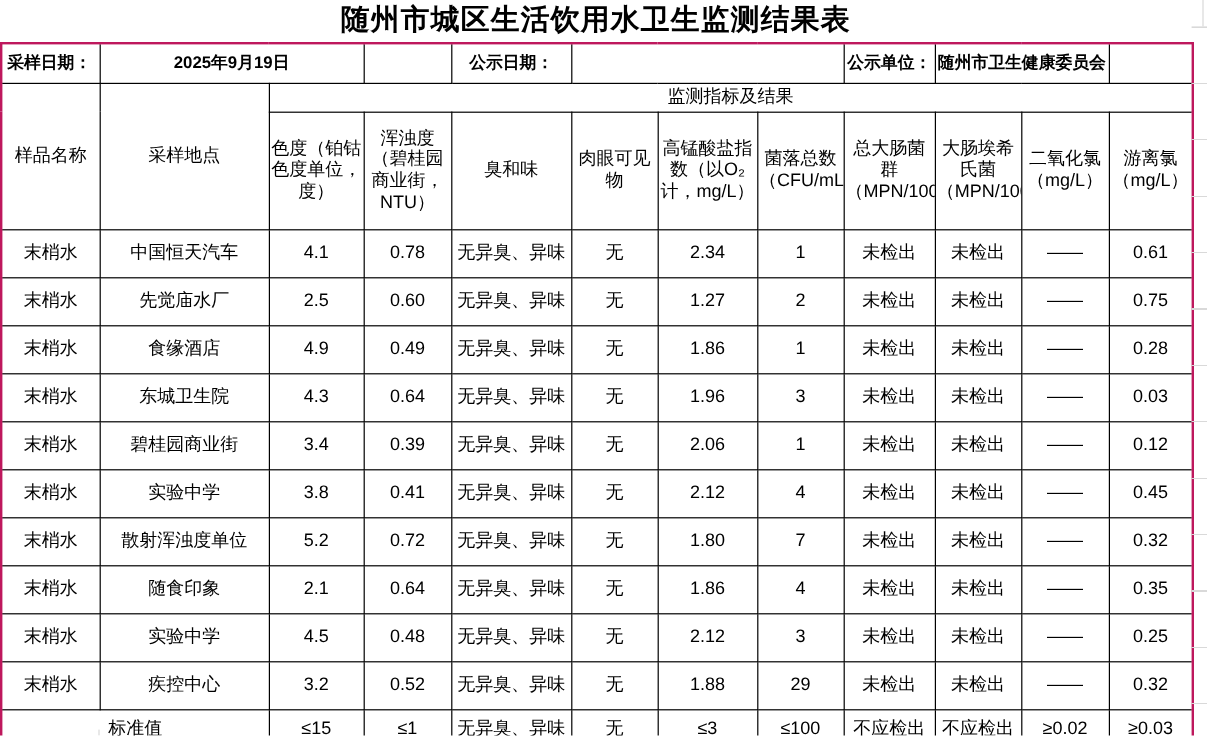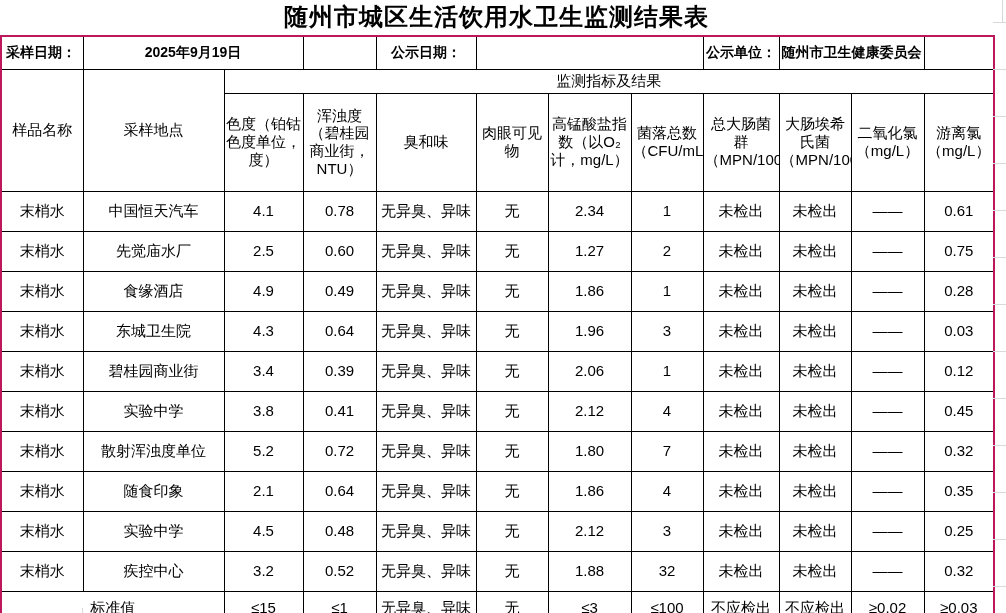--- a/index.html
+++ b/index.html
@@ -250,21 +250,21 @@
           <td>0.25</td>
         </tr>
         <tr class="data-row">
           <td>末梢水</td>
           <td>疾控中心</td>
           <td>3.2</td>
           <td>0.52</td>
           <td>无异臭、异味</td>
           <td>无</td>
           <td>1.88</td>
-          <td>32</td>
+          <td>29</td>
           <td>未检出</td>
           <td>未检出</td>
           <td>——</td>
           <td>0.32</td>
         </tr>
         <tr class="std-row">
         <td colspan="2">标准值</td>
         <td>≤15</td>
         <td>≤1</td>
         <td>无异臭、异味</td>

